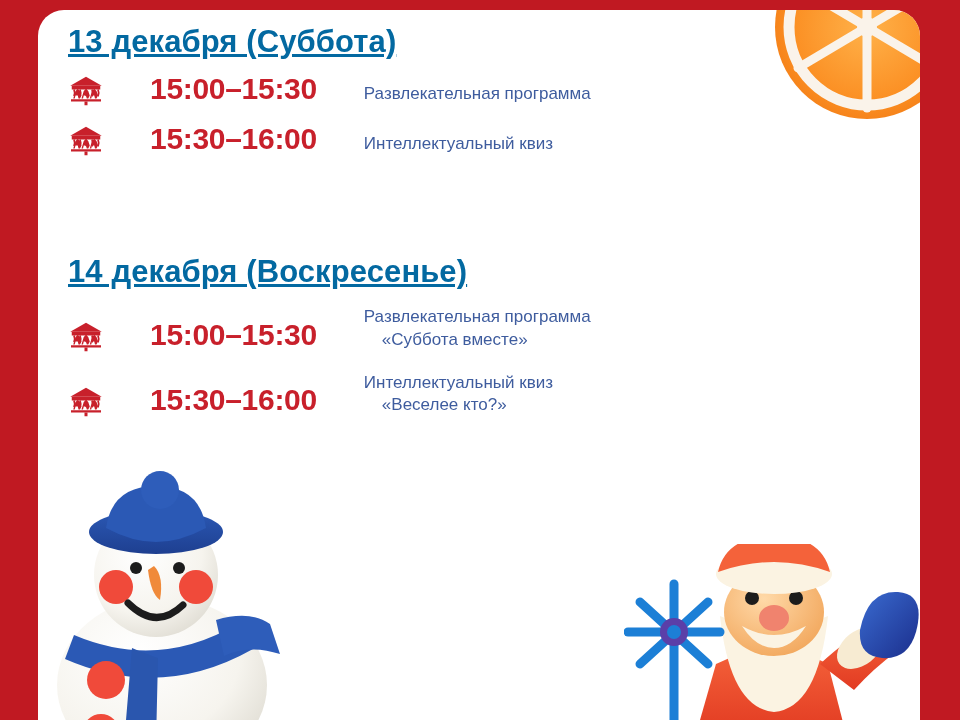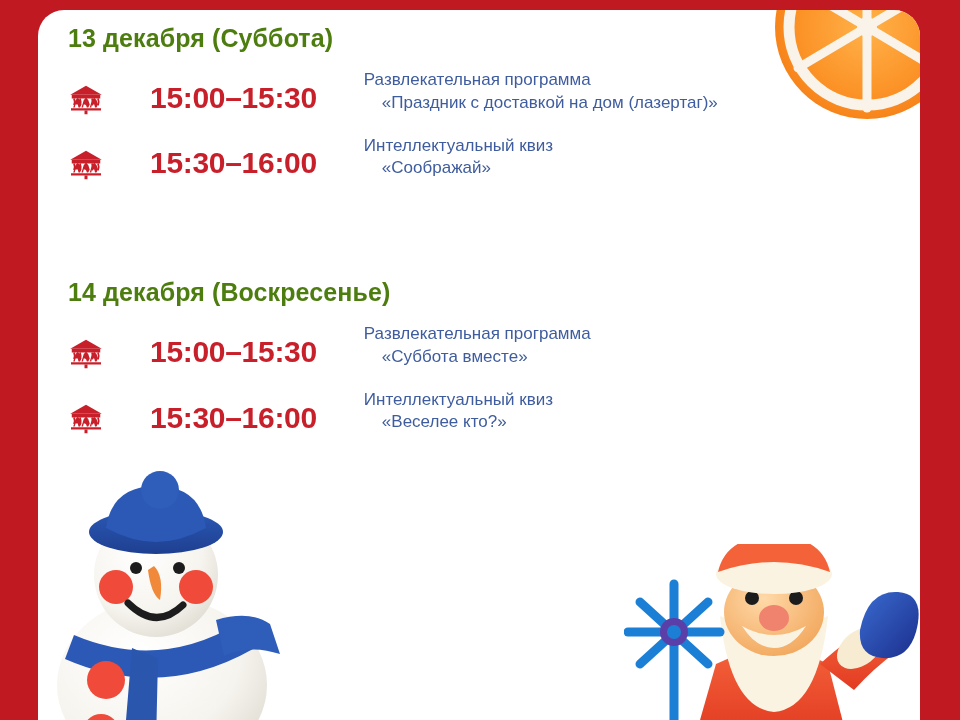--- a/index.html
+++ b/index.html
@@ -26,26 +26,27 @@
   
   #schedule {
     position:absolute;
     left:30px; top:14px;
     width:830px;
   }
   .day-block { margin-bottom:4px; }
   .day-block.gap { margin-top:98px; }
 
   .day-heading {
-    font-size:25px;
+    font-size:31px;
     font-weight:bold;
-    color:#4d7c0f;
+    color:#0369a1;
     letter-spacing:0.1px;
     margin-bottom:10px;
     white-space:nowrap;
+    text-decoration:underline;
   }
 
   .event-row {
     display:flex;
     align-items:flex-end;
     margin-bottom:14px;
     gap:38px;
   }
   .event-icon {
     flex:0 0 auto;
@@ -120,41 +121,39 @@
               <path d="M10 20 l3-3 l3 3 l2 6 l-2 4 h-2 l-1-4 h-3 l-1 4 h-2 z" fill="#C8202B"></path>
               <path d="M21 20 l3-3 l3 3 l2 6 l-2 4 h-2 l-1-4 h-3 l-1 4 h-2 z" fill="#C8202B"></path>
               <path d="M32 20 l3-3 l3 3 l2 6 l-2 4 h-2 l-1-4 h-3 l-1 4 h-2 z" fill="#C8202B"></path>
               <rect x="4" y="31" width="40" height="3" fill="#C8202B"></rect>
               <rect x="22" y="34" width="4" height="5" fill="#C8202B"></rect>
             </svg>
           </span>
           <span class="event-time">15:00–15:30</span>
           <span class="event-text">
             <span class="ln">Развлекательная программа</span>
-            <span class="ln ln2">«Праздник с доставкой на дом (лазертаг)»</span>
           </span>
         </div>
 
         <div class="event-row">
           <span class="event-icon">
             <svg viewBox="0 0 48 40">
               <path d="M24 1 L45 13 L3 13 Z" fill="#C8202B"></path>
               <path d="M5 13 h38 v5 h-38 z" fill="#C8202B"></path>
               <path d="M8 18 q2 5 0 9 M16 18 q2 5 0 9 M24 18 q2 5 0 9 M32 18 q2 5 0 9 M40 18 q2 5 0 9" stroke="#C8202B" stroke-width="2.4" fill="none"></path>
               <path d="M10 20 l3-3 l3 3 l2 6 l-2 4 h-2 l-1-4 h-3 l-1 4 h-2 z" fill="#C8202B"></path>
               <path d="M21 20 l3-3 l3 3 l2 6 l-2 4 h-2 l-1-4 h-3 l-1 4 h-2 z" fill="#C8202B"></path>
               <path d="M32 20 l3-3 l3 3 l2 6 l-2 4 h-2 l-1-4 h-3 l-1 4 h-2 z" fill="#C8202B"></path>
               <rect x="4" y="31" width="40" height="3" fill="#C8202B"></rect>
               <rect x="22" y="34" width="4" height="5" fill="#C8202B"></rect>
             </svg>
           </span>
           <span class="event-time">15:30–16:00</span>
           <span class="event-text">
             <span class="ln">Интеллектуальный квиз</span>
-            <span class="ln ln2">«Соображай»</span>
           </span>
         </div>
       </div>
 
       <div class="day-block gap">
         <div class="day-heading">14 декабря (Воскресенье)</div>
 
         <div class="event-row">
           <span class="event-icon">
             <svg viewBox="0 0 48 40">

